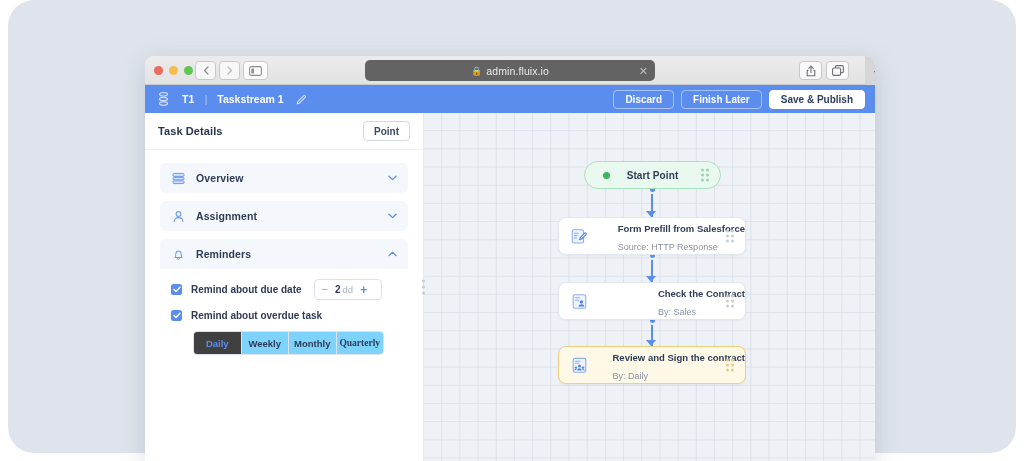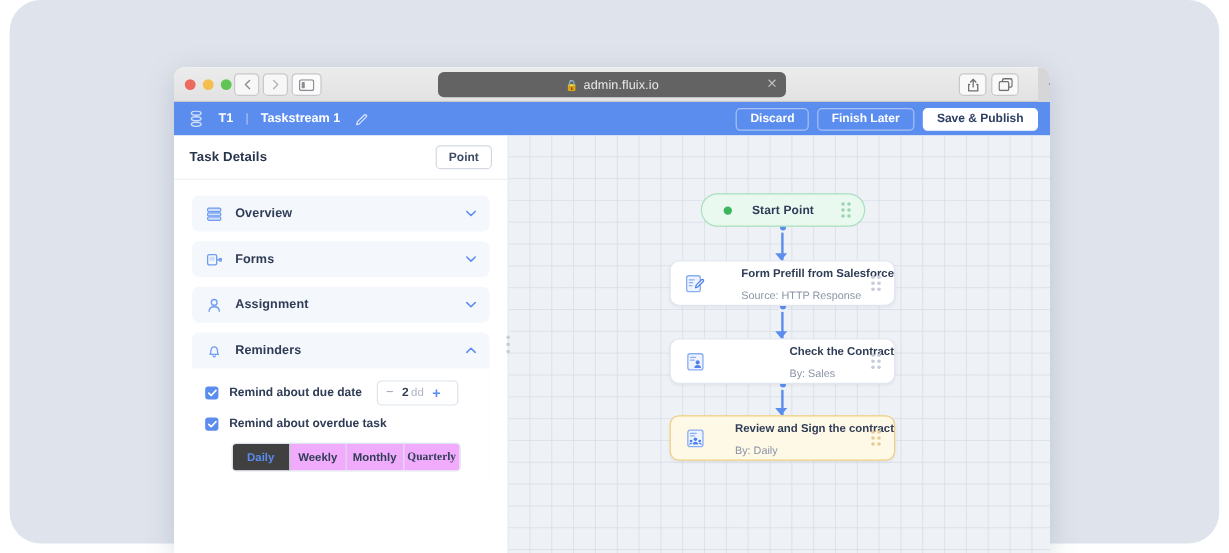--- a/index.html
+++ b/index.html
@@ -156,21 +156,21 @@
   .st-val { font-size: 10px; font-weight: bold; color: #2f3c56; }
   .st-unit { font-size: 9.5px; color: #aab3c2; margin-left: 2px; }
   .st-valwrap { display: flex; align-items: baseline; }
 
   .segmented {
     margin: 4px 0 0 22px; display: flex; border: 1px solid #dde3ec;
     border-radius: 4px; overflow: hidden; width: 191px;
   }
   .seg {
     flex: 1; height: 22px; display: flex; align-items: center; justify-content: center;
-    font-size: 9.5px; font-weight: bold; color: #2f3c56; background: #f0abfc;
+    font-size: 9.5px; font-weight: bold; color: #2f3c56; background: #7dd3fc;
     border-right: 1px solid #dde3ec;
   }
   .seg:last-child { border-right: none; font-family: Liberation Serif, serif; }
   .seg.active { background: #404040; color: #5b8def; }
 
   
   .divider-handle {
     position: absolute; right: -5px; top: 50%; transform: translateY(-50%);
     width: 10px; display: flex; flex-direction: column; gap: 3px; align-items: center;
     z-index: 4;
@@ -337,38 +337,20 @@
               </span>
               <span class="acc-label">Overview</span>
               <span class="chev">
                 <svg width="9" height="6" viewBox="0 0 9 6">
                     <path d="M1 1.2L4.5 4.6L8 1.2" stroke="#5b8def" stroke-width="1.3" fill="none" stroke-linecap="round" stroke-linejoin="round"></path>
                   </svg>
               </span>
             </div>
           </div>
 
-          <div class="acc">
-            <div class="acc-head">
-              <span class="acc-ico">
-                <svg width="13" height="13" viewBox="0 0 13 13">
-                  <rect x="1" y="2.2" width="7.6" height="8.6" rx="1.4" fill="none" stroke="#6f9bf0" stroke-width="1.1"></rect>
-                  <rect x="2.6" y="4" width="4.4" height="3.2" rx="0.7" fill="#cfdffb"></rect>
-                  <path d="M8.6 6.5H11.6" stroke="#6f9bf0" stroke-width="1.1" stroke-linecap="round"></path>
-                  <circle cx="11.6" cy="6.5" r="1.1" fill="none" stroke="#6f9bf0" stroke-width="1.1"></circle>
-                </svg>
-              </span>
-              <span class="acc-label">Forms</span>
-              <span class="chev">
-                <svg width="9" height="6" viewBox="0 0 9 6">
-                    <path d="M1 1.2L4.5 4.6L8 1.2" stroke="#5b8def" stroke-width="1.3" fill="none" stroke-linecap="round" stroke-linejoin="round"></path>
-                  </svg>
-              </span>
-            </div>
-          </div>
 
           <div class="acc">
             <div class="acc-head">
               <span class="acc-ico">
                 <svg width="13" height="13" viewBox="0 0 13 13">
                   <circle cx="6.5" cy="4" r="2.4" fill="none" stroke="#6f9bf0" stroke-width="1.1"></circle>
                   <path d="M2.2 11.4C2.2 8.9 4.1 7.6 6.5 7.6C8.9 7.6 10.8 8.9 10.8 11.4" fill="none" stroke="#6f9bf0" stroke-width="1.1" stroke-linecap="round"></path>
                 </svg>
               </span>
               <span class="acc-label">Assignment</span>

